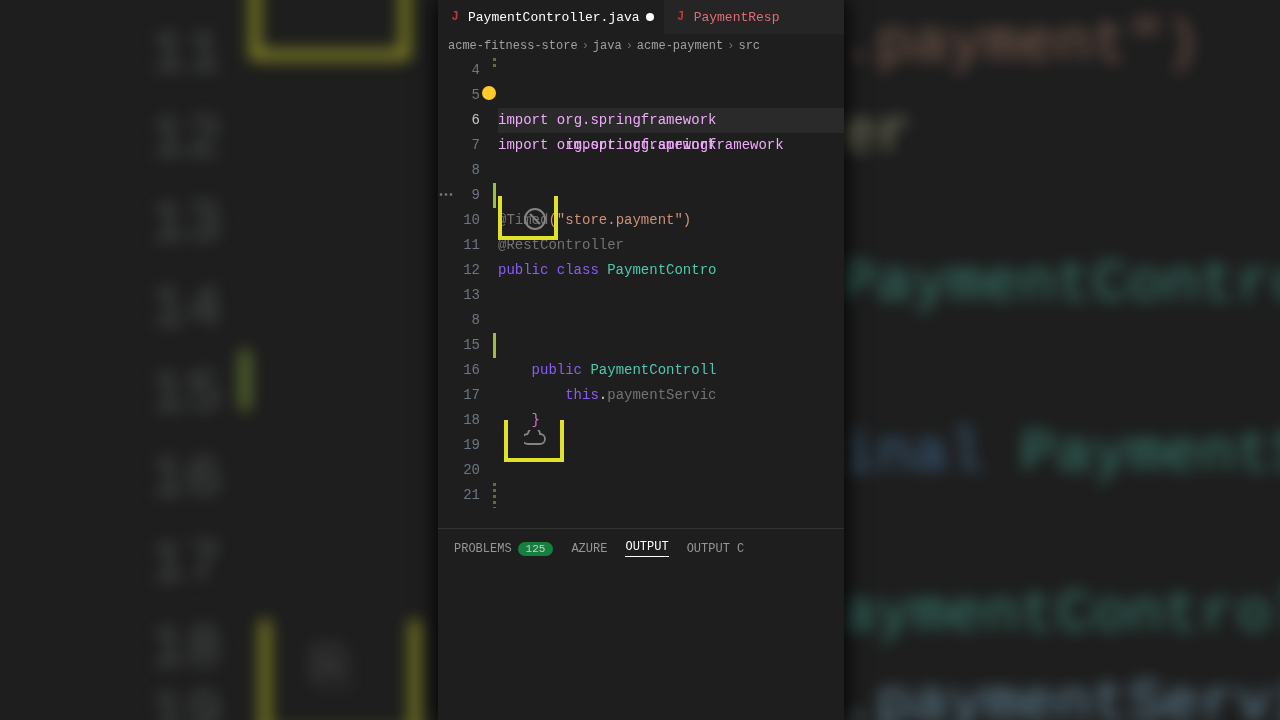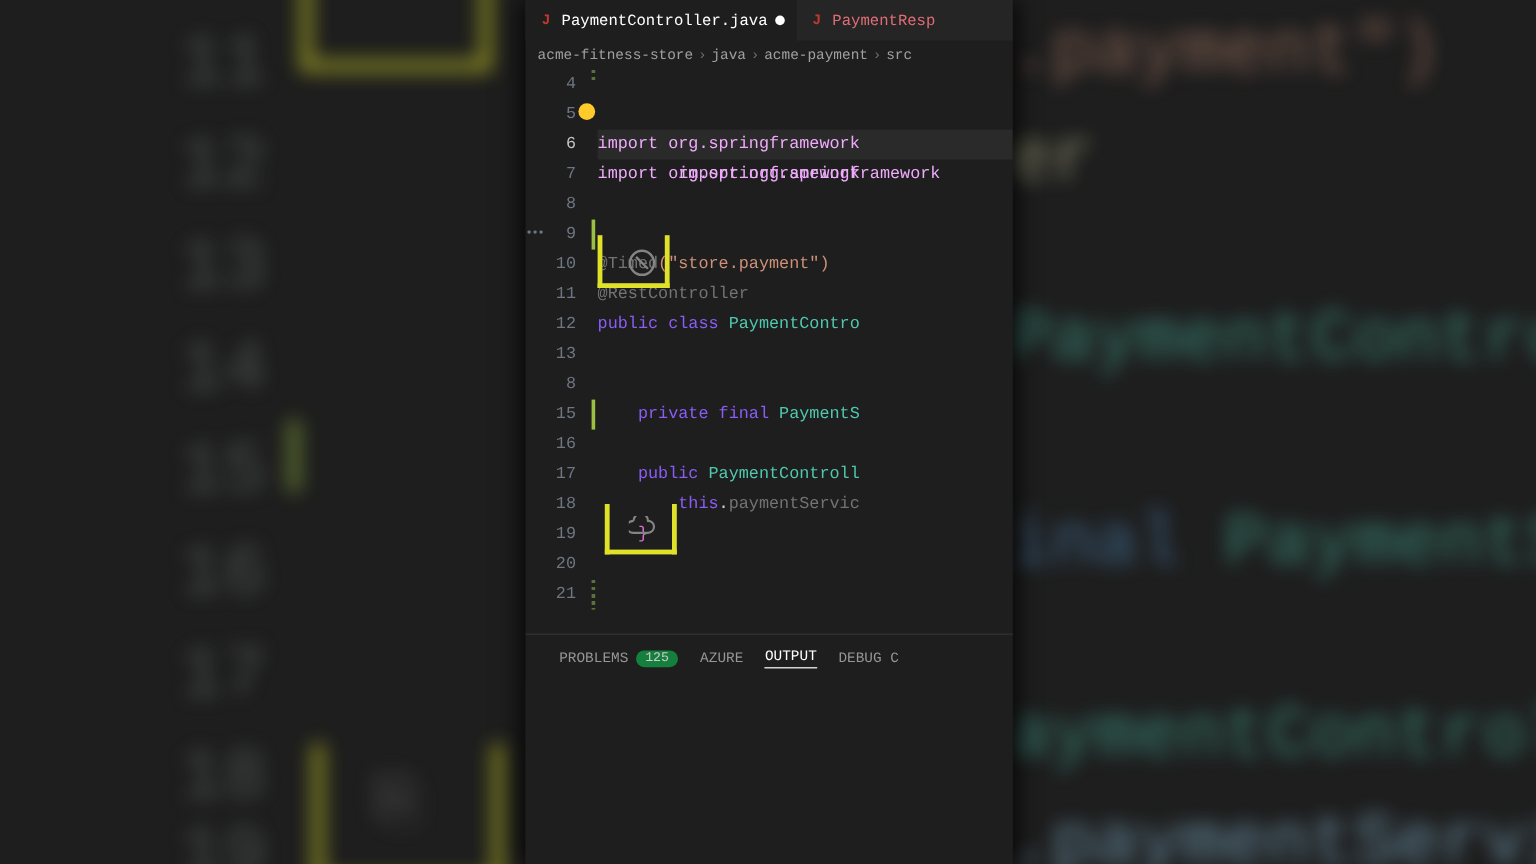--- a/index.html
+++ b/index.html
@@ -45,21 +45,21 @@
 
 .diff-add{position:absolute;left:55px;width:3px;height:25px;background:#9bbf43}
 .diff-dotted{position:absolute;left:55px;width:3px;background:repeating-linear-gradient(#587239 0 3px,transparent 3px 6px)}
 
 .yellow-bracket{position:absolute;border:4px solid #e0e22a;border-top:none}
 .drag-cursor{position:absolute;width:22px;height:22px;border:2px solid #848484;border-radius:50%;display:flex;align-items:center;justify-content:center}
 .drag-cursor::after{content:'';width:14px;height:2px;background:#848484;transform:rotate(45deg)}
 .drag-copy{position:absolute;width:24px;height:18px}
 .drag-copy svg{stroke:#848484;fill:none;stroke-width:1.8}
 
-.bottom-panel{height:40px;border-top:1px solid #333;display:flex;align-items:center;gap:18px;padding:0 28px;font-size:12px;color:#969696}
+.bottom-panel{height:40px;border-top:1px solid #333;display:flex;align-items:center;gap:18px;padding:0 16px;font-size:12px;color:#969696}
 .btab{display:flex;align-items:center;gap:6px;cursor:pointer}
 .btab.active{color:#fff;border-bottom:1px solid #fff;padding-bottom:2px}
 .badge{background:#15803d;border-radius:10px;padding:1px 8px;font-size:11px;color:#ccc}
 .panel-filler{height:152px;background:#1e1e1e}
 
 .fold-dots{position:absolute;left:0px;top:132px;color:#6e7681;font-size:10px;letter-spacing:-1px}
 
 </style>
 </head>
 <body>
@@ -148,21 +148,20 @@
       </div>
       <div class="codeline highlight-line"><span class="tok-kw">import</span><span class="tok-pkg"> org.springframework</span></div>
       <div class="codeline"><span class="tok-kw">import</span><span class="tok-pkg"> org.springframework</span></div>
       <div class="codeline"></div>
       <div class="codeline"></div>
       <div class="codeline"><span class="tok-ann">@Timed</span><span class="tok-str">("store.payment")</span></div>
       <div class="codeline"><span class="tok-ann">@RestController</span></div>
       <div class="codeline"><span class="tok-this">public class </span><span class="tok-type">PaymentContro</span></div>
       <div class="codeline"></div>
       <div class="codeline"></div>
-      <div class="codeline">    <span class="tok-this">private final </span><span class="tok-type">PaymentS</span></div>
       <div class="codeline"></div>
       <div class="codeline">    <span class="tok-this">public </span><span class="tok-type">PaymentControll</span></div>
       <div class="codeline">        <span class="tok-this">this</span><span class="tok-id">.</span><span class="tok-id" style="color:#737373">paymentServic</span></div>
       <div class="codeline">    <span class="tok-brace" style="color:#da70d6">}</span></div>
       <div class="codeline"></div>
     </div>
 
     <div class="yellow-bracket" style="left:60px;top:138px;width:60px;height:44px"></div>
     <div class="drag-cursor" style="left:86px;top:150px"></div>
 
@@ -179,17 +178,17 @@
       <span>PROBLEMS</span>
       <span class="badge">125</span>
     </div>
     <div class="btab">
         <span>AZURE</span>
       </div>
     <div class="btab active">
         <span>OUTPUT</span>
       </div>
     <div class="btab">
-        <span>DEBUG C</span>
+        <span>OUTPUT C</span>
       </div>
   </div>
   <div class="panel-filler"></div>
 </div>
 
 </body></html>

